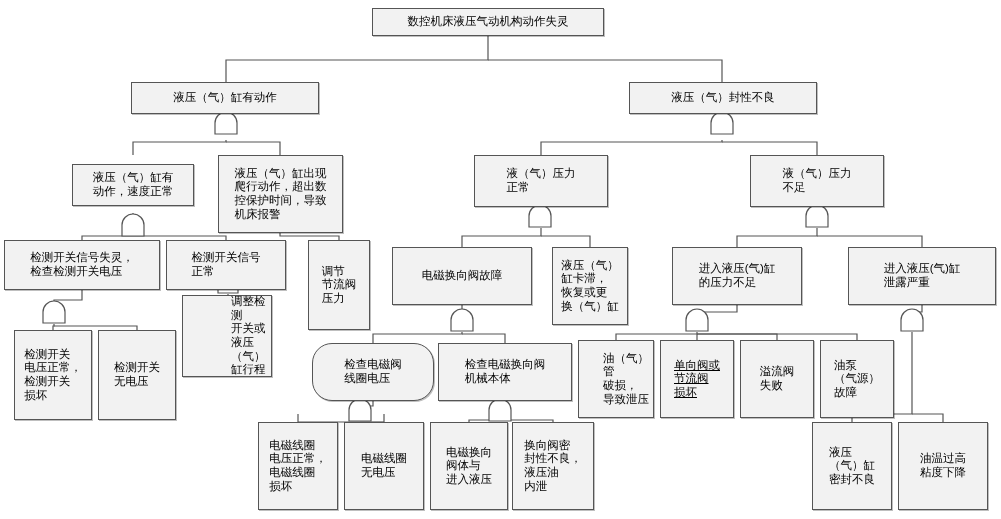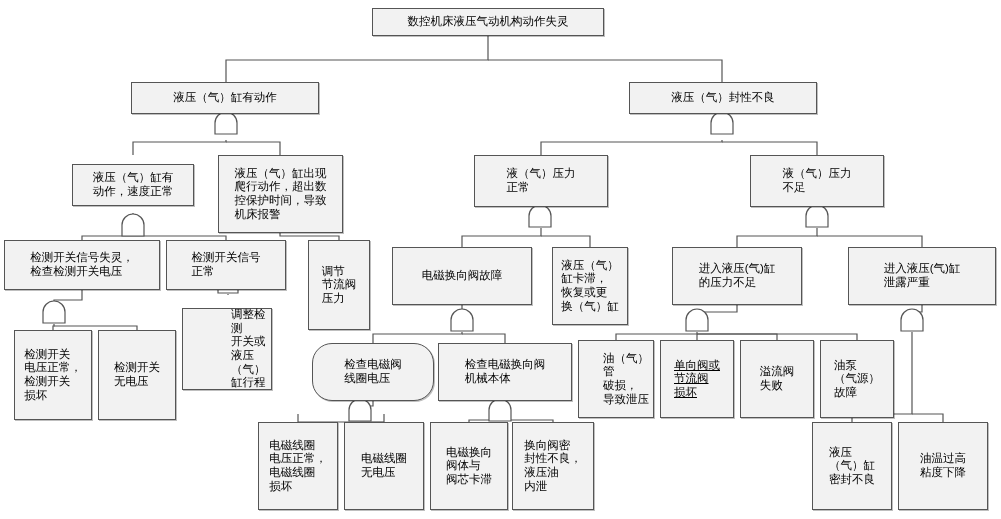--- a/index.html
+++ b/index.html
@@ -106,21 +106,21 @@
 正常</div>
       <div class="node" style="left: 750px; top: 155px; width: 134px; height: 52px;">液（气）压力
 不足</div>
       <div class="node" style="left: 4px; top: 240px; width: 156px; height: 50px;">检测开关信号失灵，
 检查检测开关电压</div>
       <div class="node" style="left: 166px; top: 240px; width: 120px; height: 50px;">检测开关信号
 正常</div>
       <div class="node" style="left: 308px; top: 240px; width: 62px; height: 90px;">调节
 节流阀
 压力</div>
-      <div class="node" style="left: 182px; top: 308px; width: 90px; height: 82px; padding-left: 48px;">调整检测
+      <div class="node" style="left: 182px; top: 295px; width: 90px; height: 82px; padding-left: 48px;">调整检测
 开关或
 液压（气）
 缸行程</div>
       <div class="node" style="left: 392px; top: 247px; width: 140px; height: 58px;">电磁换向阀故障</div>
       <div class="node" style="left: 552px; top: 247px; width: 76px; height: 78px;">液压（气）
 缸卡滞，
 恢复或更
 换（气）缸</div>
       <div class="node" style="left: 672px; top: 247px; width: 130px; height: 58px;">进入液压(气)缸
 的压力不足</div>
@@ -148,21 +148,21 @@
 （气源）
 故障</div>
       <div class="node" style="left: 258px; top: 422px; width: 80px; height: 88px;">电磁线圈
 电压正常，
 电磁线圈
 损坏</div>
       <div class="node" style="left: 344px; top: 422px; width: 80px; height: 88px;">电磁线圈
 无电压</div>
       <div class="node" style="left: 430px; top: 422px; width: 78px; height: 88px;">电磁换向
 阀体与
-阀芯卡滞</div>
+进入液压</div>
       <div class="node" style="left: 512px; top: 422px; width: 82px; height: 88px;">换向阀密
 封性不良，
 液压油
 内泄</div>
       <div class="node" style="left: 812px; top: 422px; width: 80px; height: 88px;">液压
 （气）缸
 密封不良</div>
       <div class="node" style="left: 898px; top: 422px; width: 90px; height: 88px;">油温过高
 粘度下降</div>
     </div>

